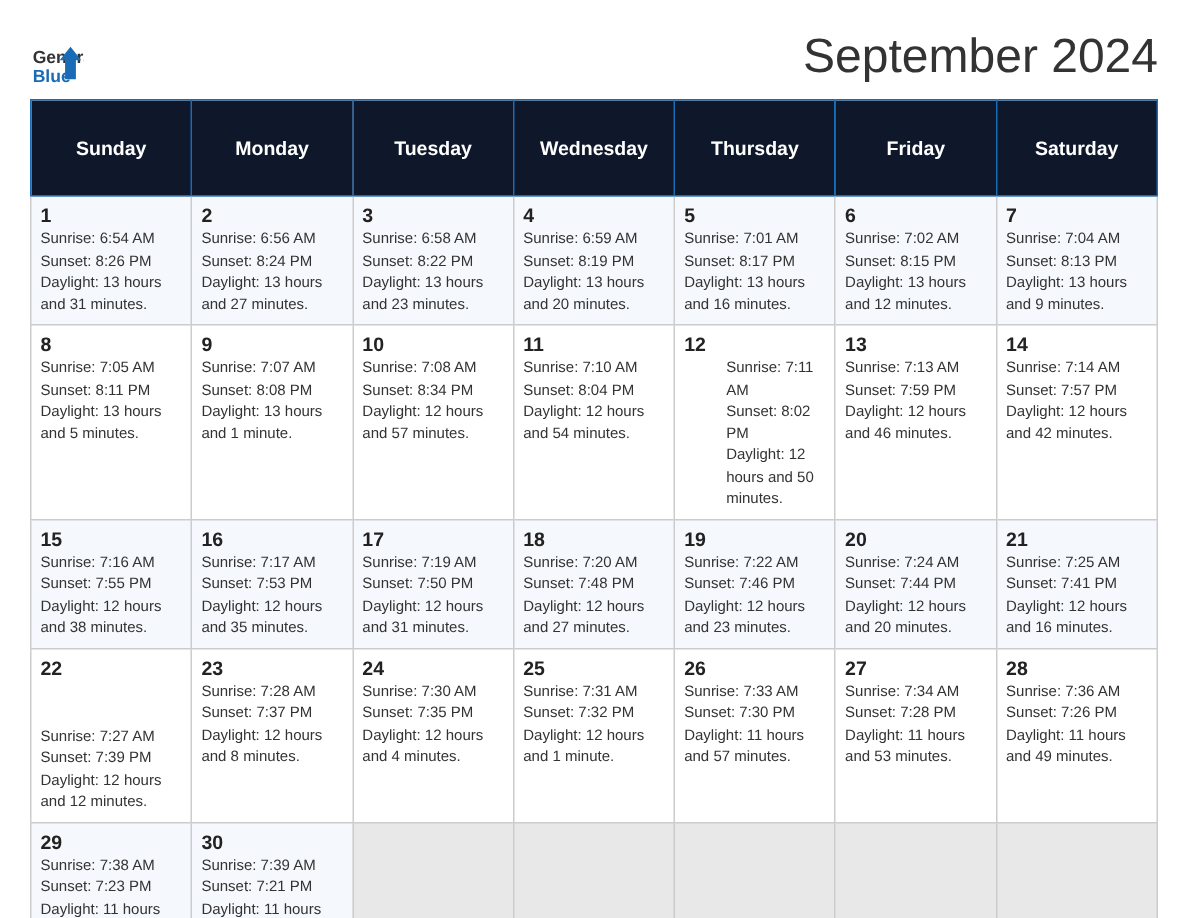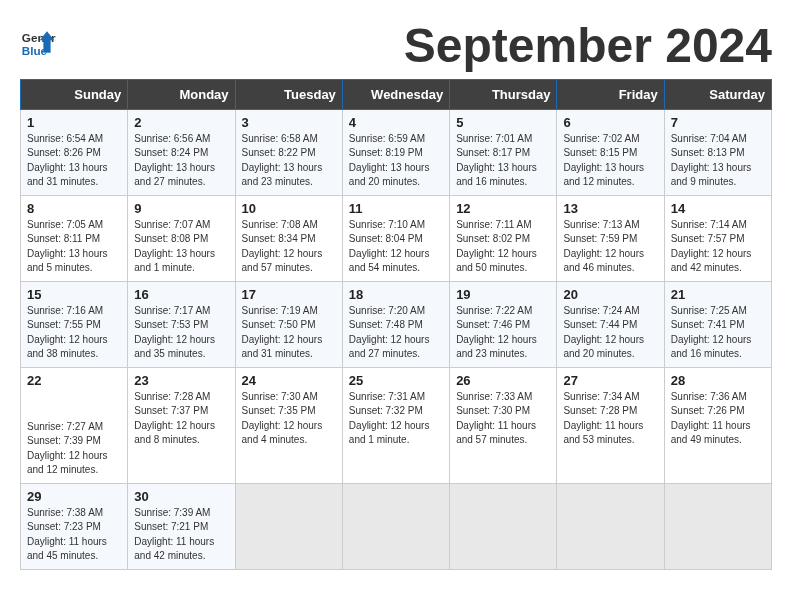--- a/index.html
+++ b/index.html
@@ -21,41 +21,41 @@
       align-items: center;
       gap: 4px;
       margin-top: 4px;
     }
     .logo-icon {
       width: 36px;
       height: 36px;
     }
     .title-block { text-align: right; }
     .month-title {
-      font-size: 48px;
-      font-weight: bold;
+      font-size: 32px;
+      font-weight: normal;
       color: #333;
       line-height: 1.1;
     }
     .location {
       font-size: 15px;
       color: #555;
     }
     table {
       width: 100%;
       border-collapse: collapse;
       font-size: 11px;
     }
     thead tr th {
-      background: #404040;
+      background: #0f172a;
       color: #fff;
       font-size: 13px;
       font-weight: bold;
-      padding: 7px 6px;
-      text-align: right;
+      padding: 24px 6px;
+      text-align: center;
       border: 1px solid #1a6bb5;
     }
     tbody tr td {
       border: 1px solid #ccc;
       padding: 5px 6px;
       vertical-align: top;
       width: calc(100% / 7);
       min-height: 80px;
       background: #fff;
     }
@@ -174,21 +174,21 @@
 Daylight: 12 hours and 57 minutes.</div>
         </td>
         <td>
           <span class="day-num">11</span>
           <div class="day-info" style="white-space: pre-line;">Sunrise: 7:10 AM
 Sunset: 8:04 PM
 Daylight: 12 hours and 54 minutes.</div>
         </td>
         <td>
           <span class="day-num">12</span>
-          <div class="day-info" style="white-space: pre-line;">Sunrise: 7:11 AM
+          <div class="day-info" style="white-space: pre-line; margin-left: 28px;">Sunrise: 7:11 AM
 Sunset: 8:02 PM
 Daylight: 12 hours and 50 minutes.</div>
         </td>
         <td>
           <span class="day-num">13</span>
           <div class="day-info" style="white-space: pre-line;">Sunrise: 7:13 AM
 Sunset: 7:59 PM
 Daylight: 12 hours and 46 minutes.</div>
         </td>
         <td>

